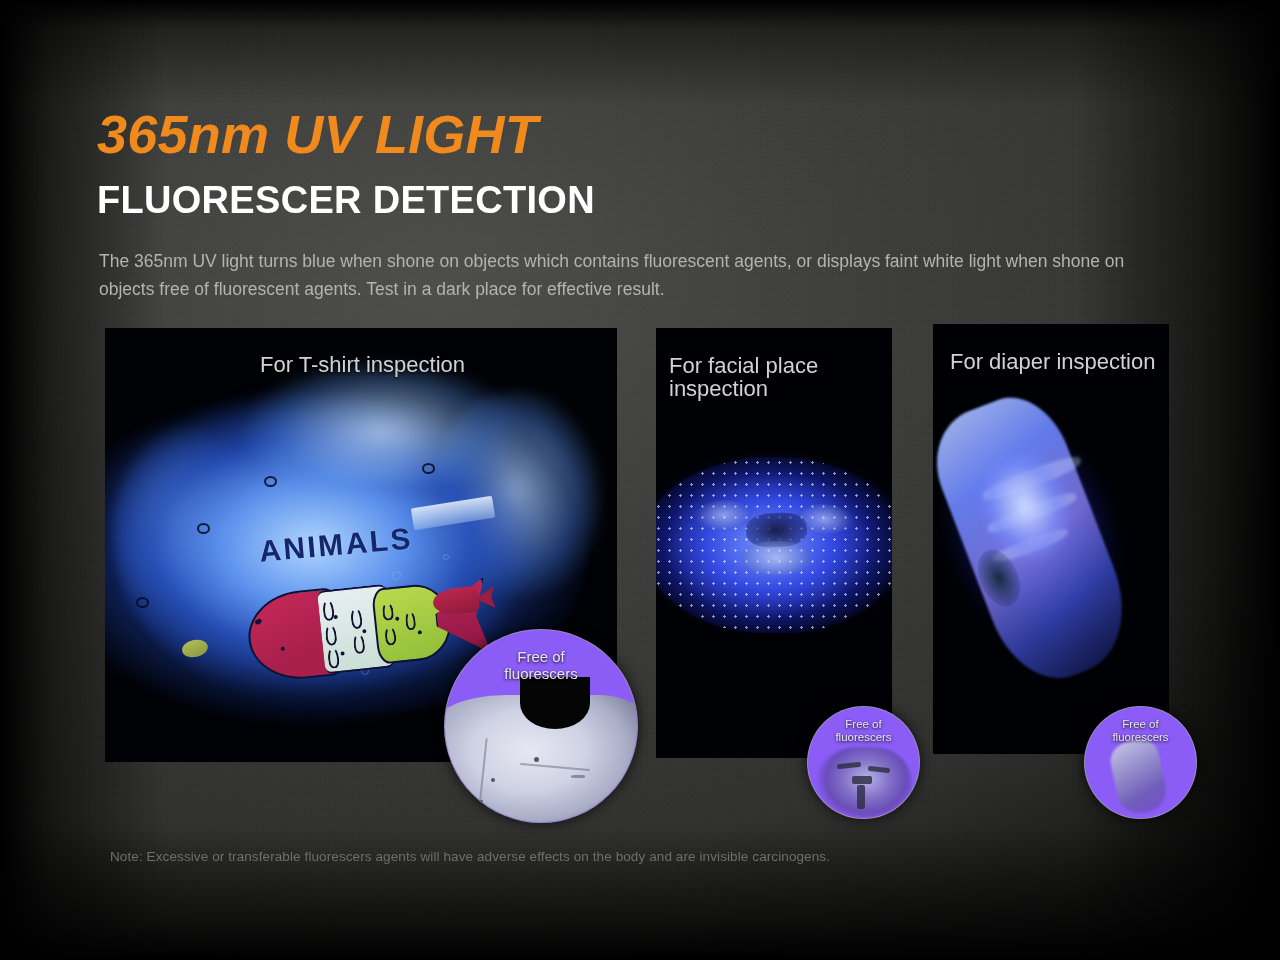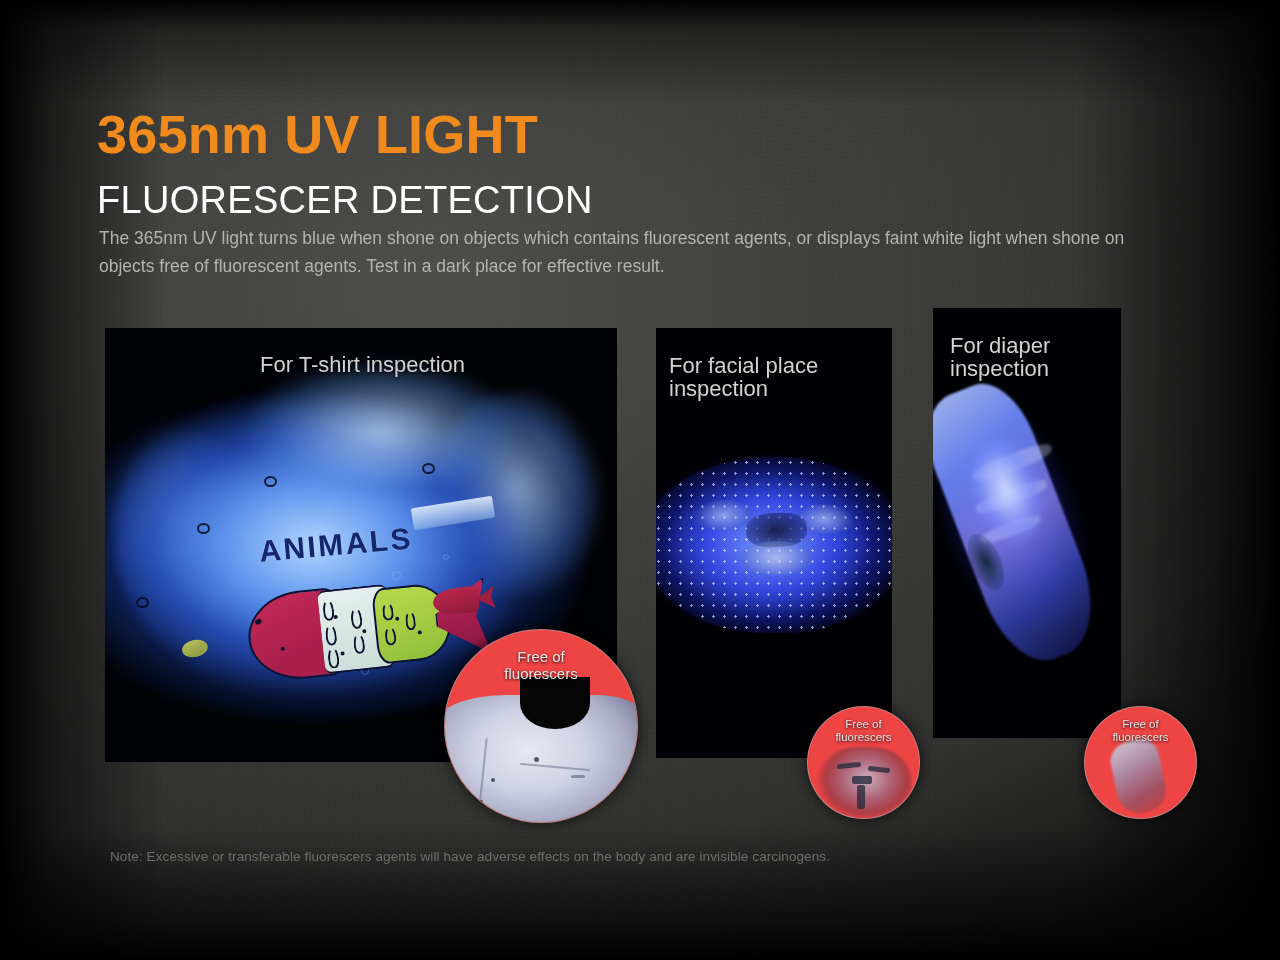--- a/index.html
+++ b/index.html
@@ -50,29 +50,30 @@
   }
 
   #content { position:relative; z-index:5; }
 
   
   .title {
     position:absolute; left:97px; top:107px;
     font-size:54px; font-weight:bold; letter-spacing:.2px;
     color:#F08A1C; line-height:1;
     white-space:nowrap;
+    font-style:italic;
   }
   .subtitle {
     position:absolute; left:97px; top:181px;
-    font-size:38px; font-weight:normal; letter-spacing:.3px;
+    font-size:38px; font-weight:bold; letter-spacing:.3px;
     color:#ffffff; line-height:1;
     white-space:nowrap;
   }
   .lede {
-    position:absolute; left:99px; top:224px; width:1062px;
+    position:absolute; left:99px; top:247px; width:1062px;
     font-size:17.5px; line-height:28px; font-weight:normal;
     color:#b3b3b1;
   }
   .footnote {
     position:absolute; left:110px; top:849px;
     font-size:13.5px; color:#6e6e6c; letter-spacing:.1px;
     white-space:nowrap;
   }
 
   
@@ -231,21 +232,21 @@
     border-radius:40%;
     transform:rotate(-3deg);
   }
   .mask-mouth {
     position:absolute; left:36%; top:49.5%; width:30%; height:8%;
     background:radial-gradient(60% 70% at 50% 50%, rgba(200,212,236,.66), rgba(90,110,190,.3) 78%, transparent);
     border-radius:46%;
   }
 
   
-  #panel-diaper { left:933px; top:308px; width:188px; height:430px;padding-left:13px; }
+  #panel-diaper { left:933px; top:324px; width:236px; height:430px;padding-left:13px; }
   #cap-diaper { left:17px; top:26px; }
   .diaper-scene { position:absolute; inset:0; background:#000104; }
   .diaper-glow {
     position:absolute; left:2%; top:20%; width:84%; height:64%;
     background:radial-gradient(48% 48% at 50% 44%, rgba(110,130,255,.8) 0%, rgba(48,58,200,.6) 45%,
                                rgba(14,18,100,.34) 72%, rgba(2,3,24,0) 92%);
     border-radius:50%; filter:blur(5px); transform:rotate(-20deg);
   }
   .diaper-body {
     position:absolute; left:14%; top:17%; width:56%; height:66%;
@@ -271,21 +272,21 @@
     background:radial-gradient(60% 60% at 50% 50%, rgba(4,34,40,.85), rgba(6,26,46,.25) 72%, transparent);
     border-radius:50%; transform:rotate(-24deg);
   }
 
   
   .inset {
     position:absolute; z-index:20;
     border-radius:50%;
     border:1px solid rgba(168,168,164,.62);
     overflow:hidden;
-    background:#ef4444;
+    background:#8b5cf6;
     box-shadow:0 0 14px rgba(0,0,0,.75);
   }
   .inset-label {
     position:absolute; left:0; right:0; z-index:3;
     text-align:center; color:#e6e6e6;
     text-shadow:0 1px 3px rgba(0,0,0,.95);
     white-space:pre-line; pointer-events:none;
   }
   .inset-photo { position:absolute; inset:0; }
 

